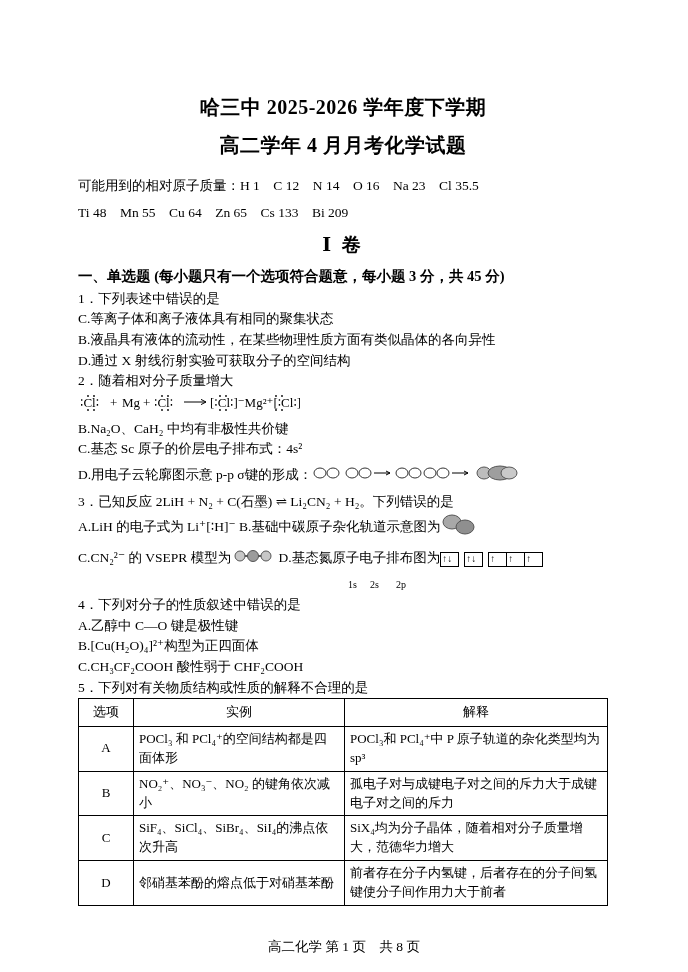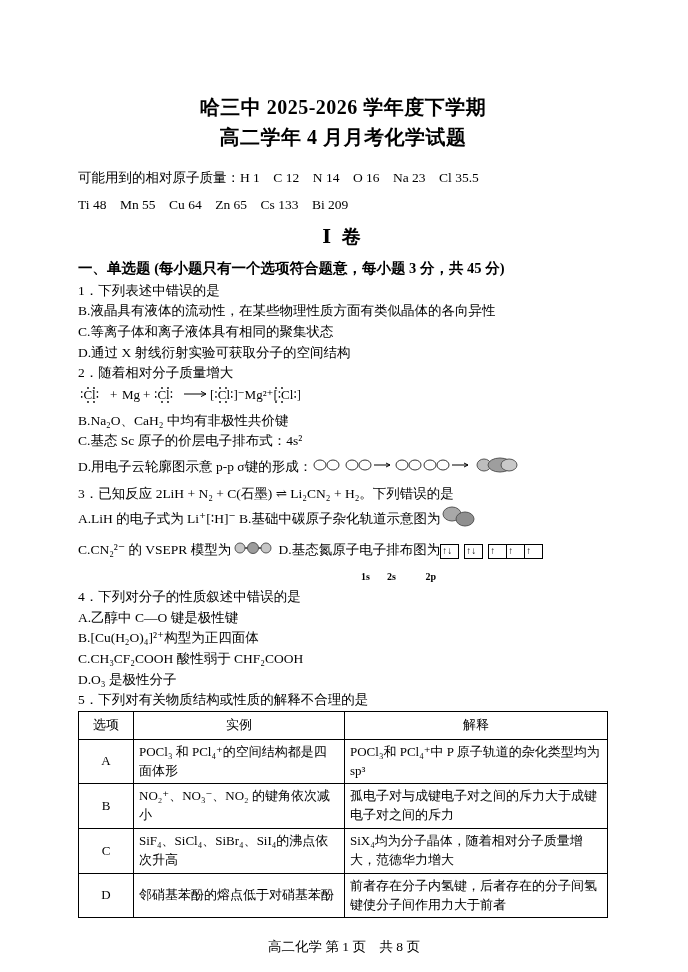--- a/index.html
+++ b/index.html
@@ -25,21 +25,21 @@
     top: 92px;
     width: 530px;
   }
   .title1, .title2 {
     text-align: center;
     font-weight: bold;
     font-size: 20px;
     letter-spacing: 0.5px;
     line-height: 1.5;
   }
-  .title1 { }
+  .title1 { margin-bottom: 8px; }
   .title2 { margin-bottom: 14px; }
   .masses {
     font-size: 13.5px;
     line-height: 1.85;
     margin-bottom: 2px;
   }
   .juan {
     text-align: center;
     font-weight: bold;
     font-size: 19px;
@@ -102,23 +102,22 @@
     display: inline-block;
     width: 17px;
     height: 13px;
     border: 1px solid #000;
     position: relative;
     vertical-align: middle;
     margin-right: -1px;
   }
   .lbl {
     display: inline-block;
-    text-align: right;
+    text-align: left;
     font-size: 10px;
-    font-weight: bold;
   }
   .arr {
     position: absolute;
     font-size: 10px;
     line-height: 13px;
     top: -1px;
     left: 1px;
     letter-spacing: 0px;
   }
 </style>
@@ -133,22 +132,22 @@
 
     <div class="masses">可能用到的相对原子质量：H 1　C 12　N 14　O 16　Na 23　Cl 35.5</div>
     <div class="masses">Ti 48　Mn 55　Cu 64　Zn 65　Cs 133　Bi 209</div>
 
     <div class="juan">Ⅰ 卷</div>
 
     <div class="sec-head">一、单选题 (每小题只有一个选项符合题意，每小题 3 分，共 45 分)</div>
 
     <div class="q">
       <span>1．</span><span>下列表述中错误的是</span>
+      <span class="opt">C.等离子体和离子液体具有相同的聚集状态</span>
       <span class="opt">B.液晶具有液体的流动性，在某些物理性质方面有类似晶体的各向异性</span>
-      <span class="opt">C.等离子体和离子液体具有相同的聚集状态</span>
       <span class="opt">D.通过 X 射线衍射实验可获取分子的空间结构</span>
     </div>
 
     <div class="q">
       <span>2．</span><span>随着相对分子质量增大</span>
       <span class="opt">
         <span class="lewis">
           <svg width="220" height="20" viewBox="0 0 220 20" xmlns="http://www.w3.org/2000/svg">
             <text x="0" y="15" font-family="Liberation Serif, serif" font-size="13">∶Cl∶</text>
             <text x="30" y="15" font-family="Liberation Serif, serif" font-size="13">+</text>
@@ -232,21 +231,20 @@
       <span class="opt" style="margin-left:270px">
         <span class="lbl" style="width:22px">1s</span><span class="lbl" style="width:26px">2s</span><span class="lbl" style="width:40px">2p</span>
       </span>
     </div>
 
     <div class="q">
       <span>4．</span><span>下列对分子的性质叙述中错误的是</span>
       <span class="opt">A.乙醇中 C—O 键是极性键</span>
       <span class="opt">B.[Cu(H₂O)₄]²⁺构型为正四面体</span>
       <span class="opt">C.CH₃CF₂COOH 酸性弱于 CHF₂COOH</span>
-      <span class="opt">D.O₃ 是极性分子</span>
     </div>
 
     <div class="q">
       <span>5．</span><span>下列对有关物质结构或性质的解释不合理的是</span>
     </div>
 
     <table class="grid">
       <thead>
         <tr>
           <th class="colsel">选项</th>

